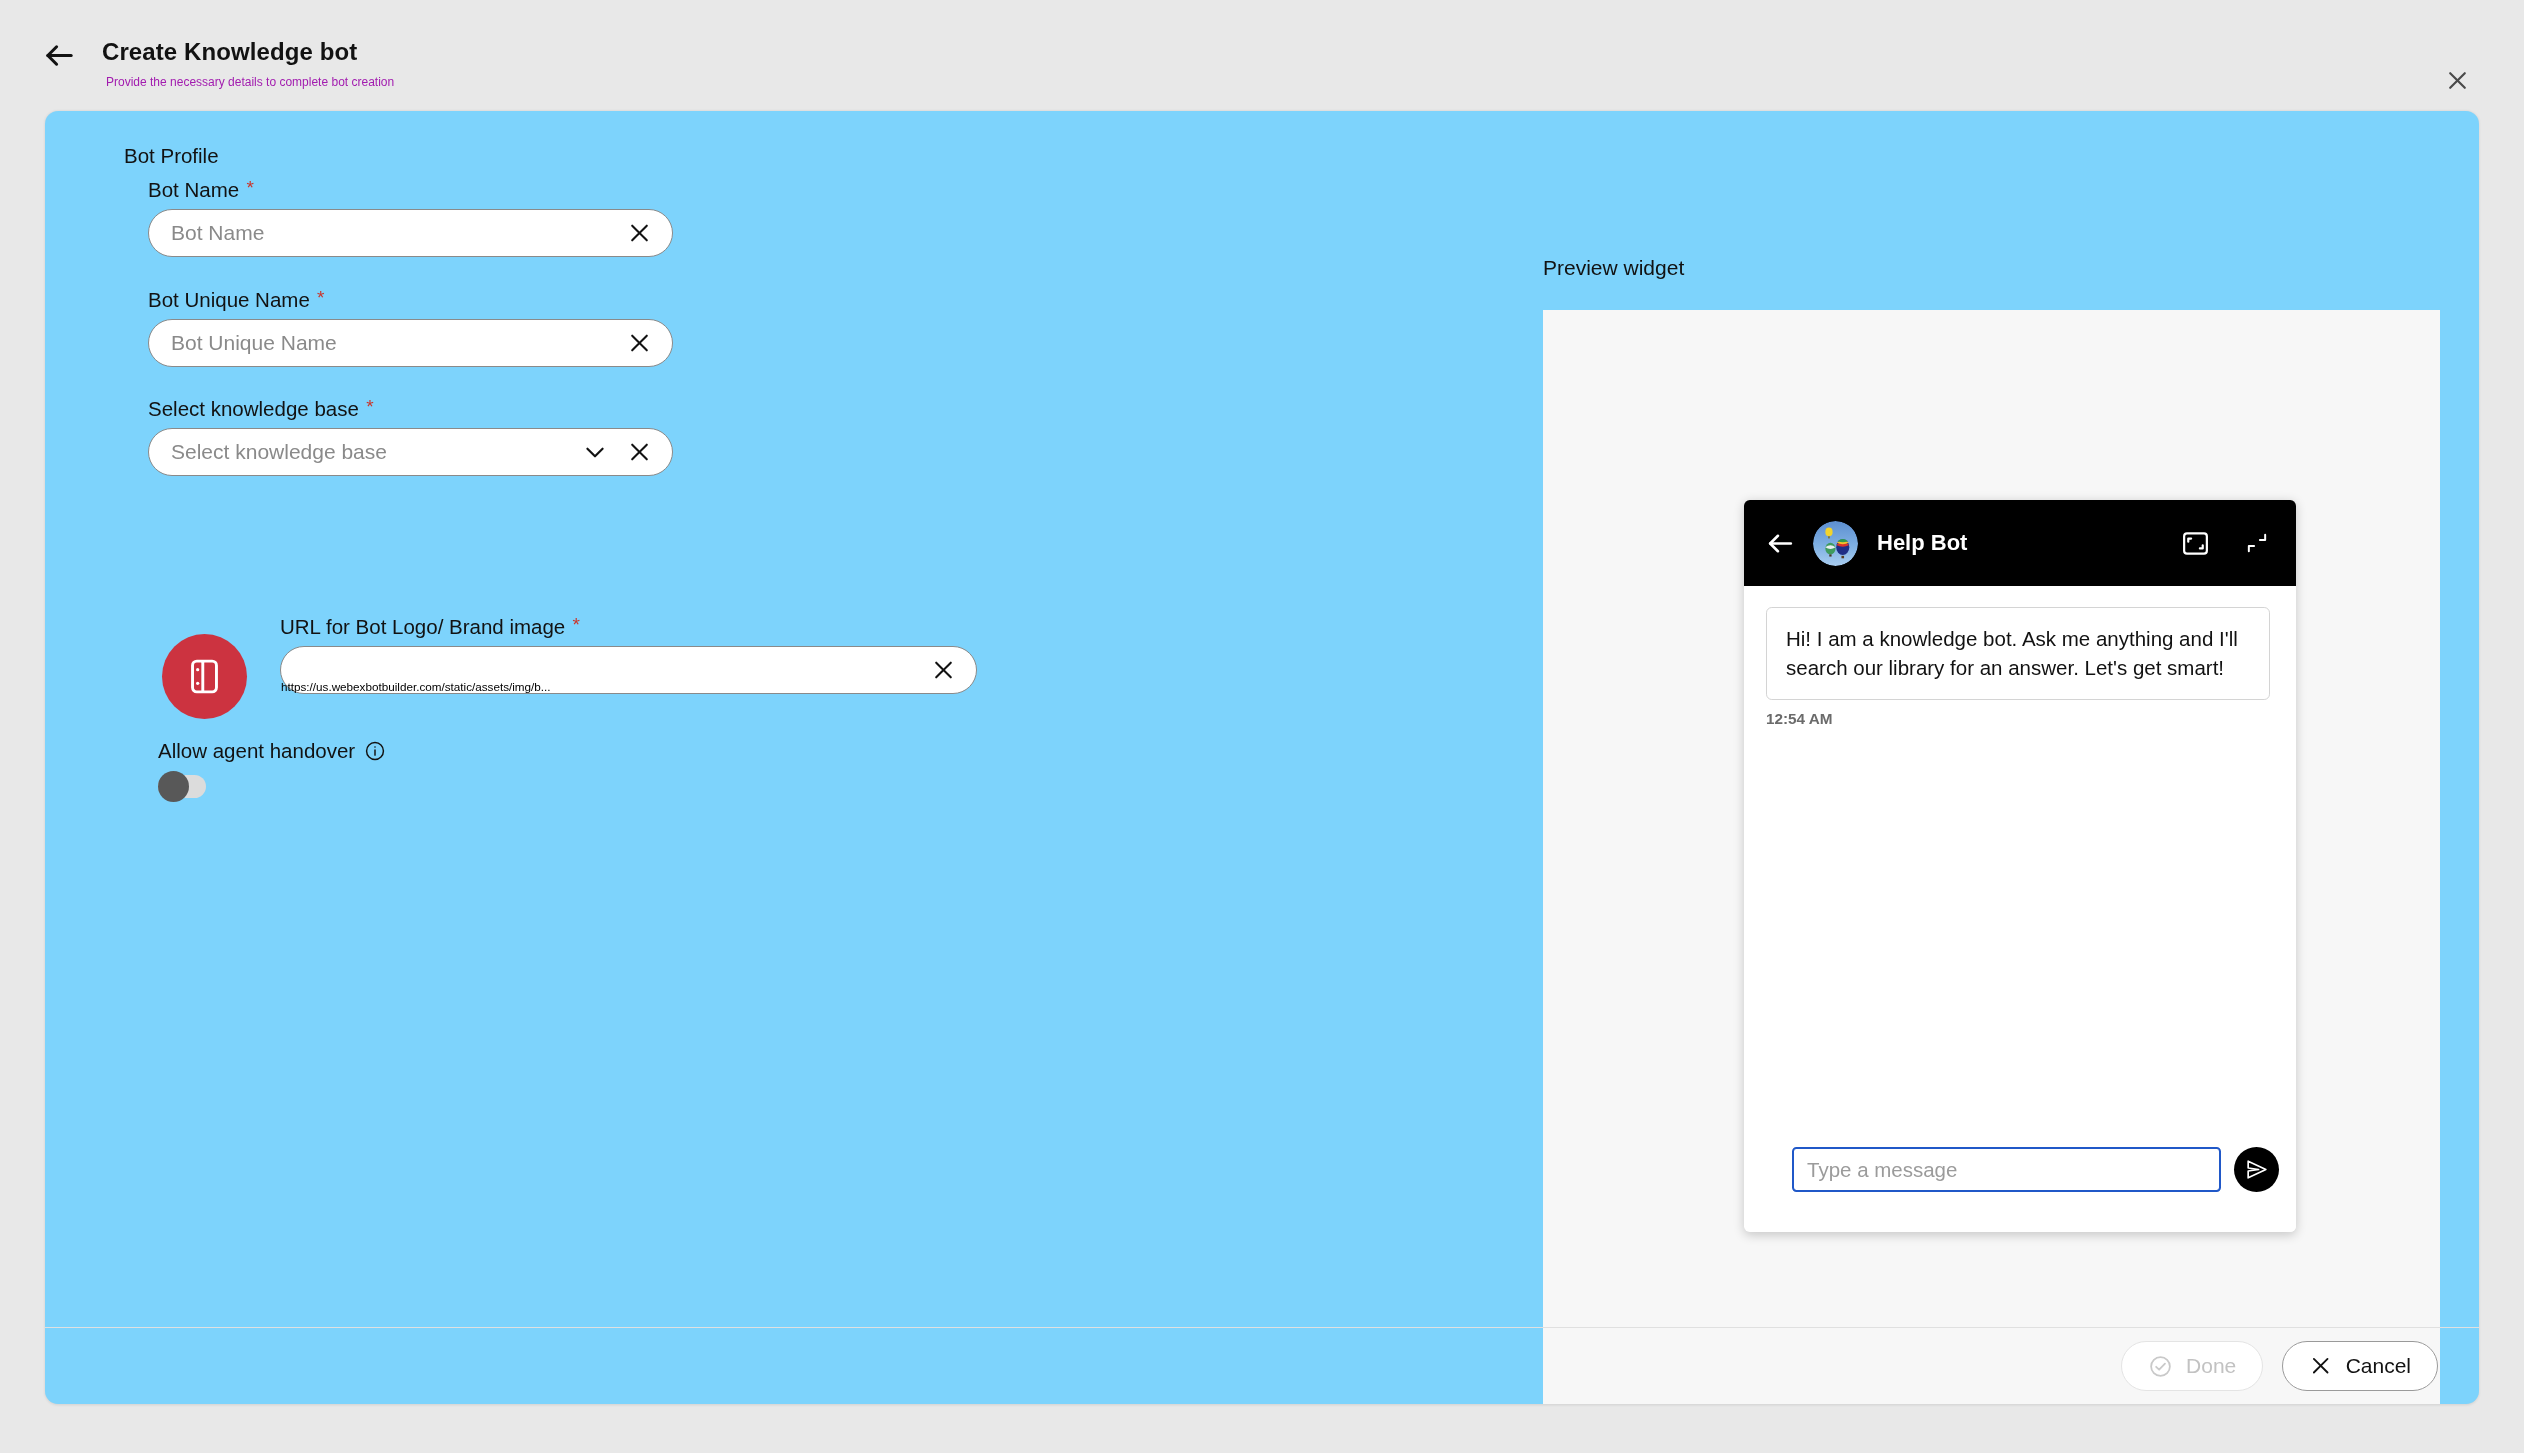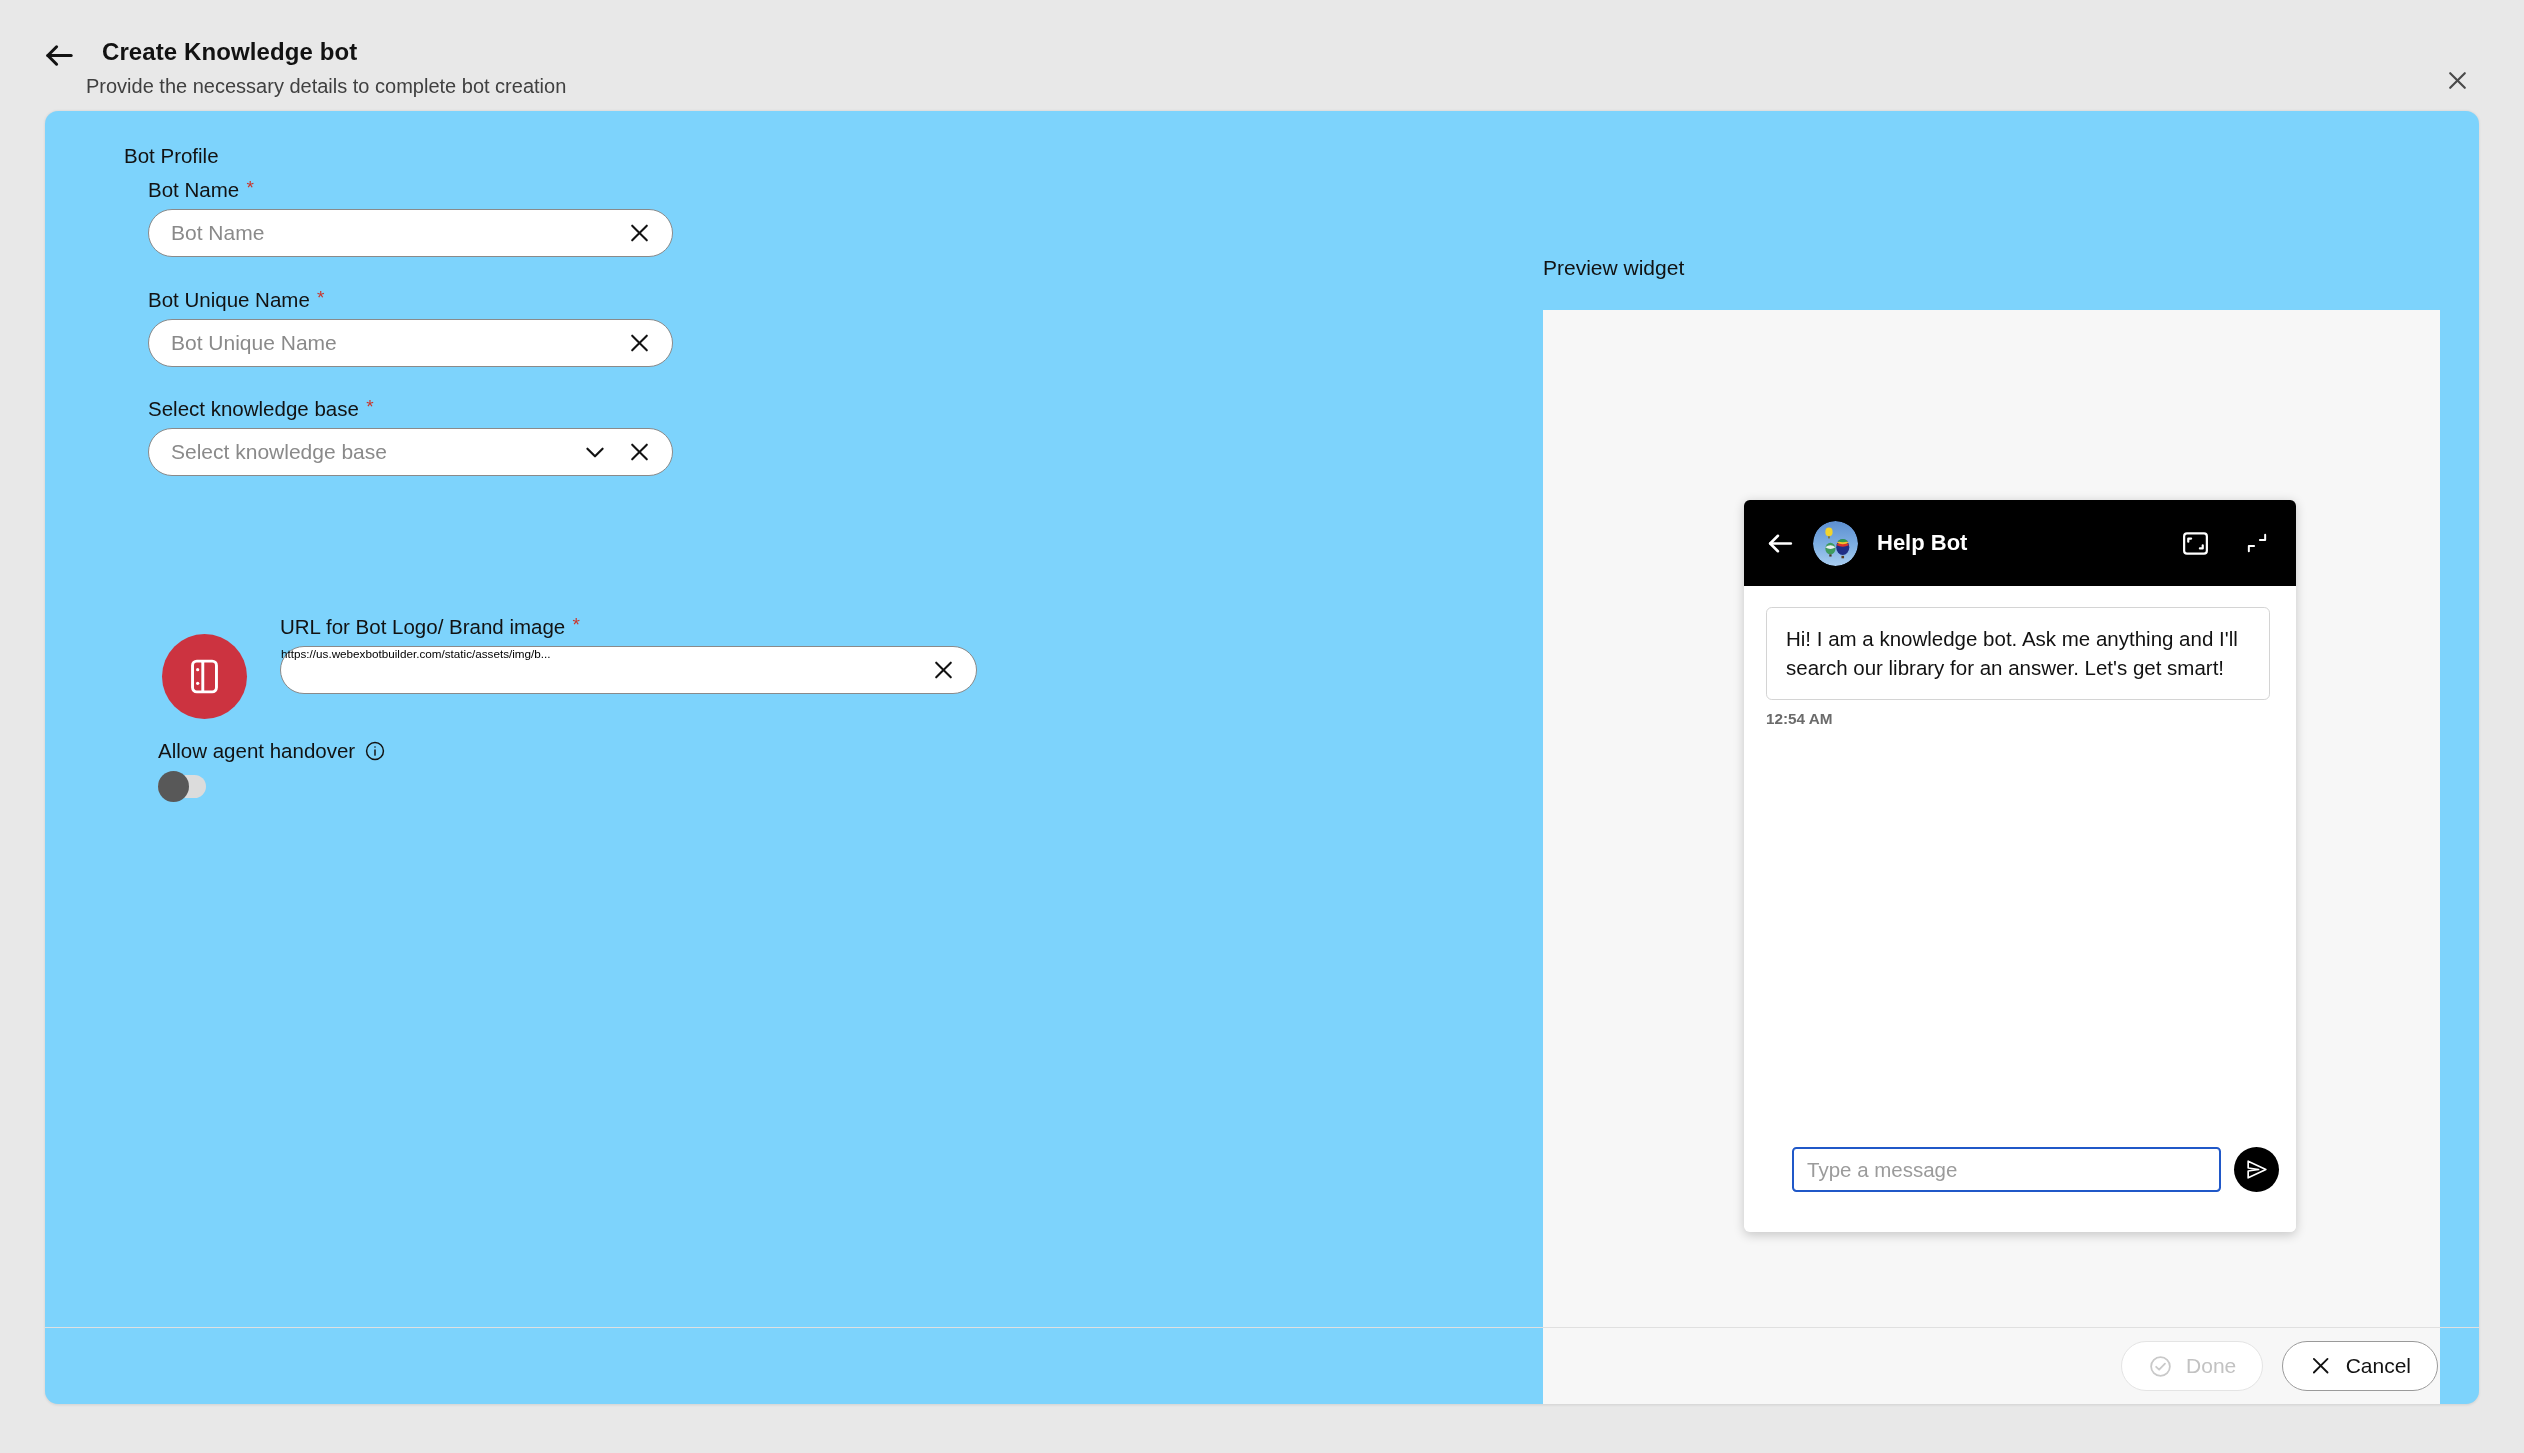--- a/index.html
+++ b/index.html
@@ -20,22 +20,22 @@
     position: absolute; left: 42px; top: 38px;
     width: 35px; height: 35px;
     cursor: pointer;
   }
   .page-title {
     position: absolute; left: 102px; top: 38px;
     font-size: 24px; font-weight: bold; color: #121212;
     letter-spacing: 0.1px;
   }
   .page-subtitle {
-    position: absolute; left: 86px; top: 75px;
-    font-size: 20px; color: #404040;
+    position: absolute; left: 106px; top: 75px;
+    font-size: 12px; color: #a21caf;
   }
   .close-top {
     position: absolute; left: 2433px; top: 56px;
     width: 48px; height: 48px; border-radius: 50%;
     display: flex; align-items: center; justify-content: center;
     cursor: pointer;
   }
 
   
   .card {
@@ -100,21 +100,21 @@
     display: flex; align-items: center; justify-content: center;
   }
   .url-block { position: absolute; left: 118px; top: 0; }
   .url-label { font-size: 20.5px; color: #121212; display: flex; gap: 7.3px; align-items: flex-start; }
   .url-input {
     position: relative; margin-top: 7.3px;
     width: 697px; height: 48px;
     border: 1.5px solid #8a8a8a;
     border-radius: 25px;
     background: #fff;
-    display: flex; align-items: flex-start;
+    display: flex; align-items: flex-end;
   }
 
   
   .handover { position: absolute; left: 80px; top: 628px; }
   .handover-label {
     font-size: 20.5px; color: #121212;
     display: flex; align-items: center; gap: 9px;
   }
   .toggle {
     margin-top: 11.7px; margin-left: 0;

